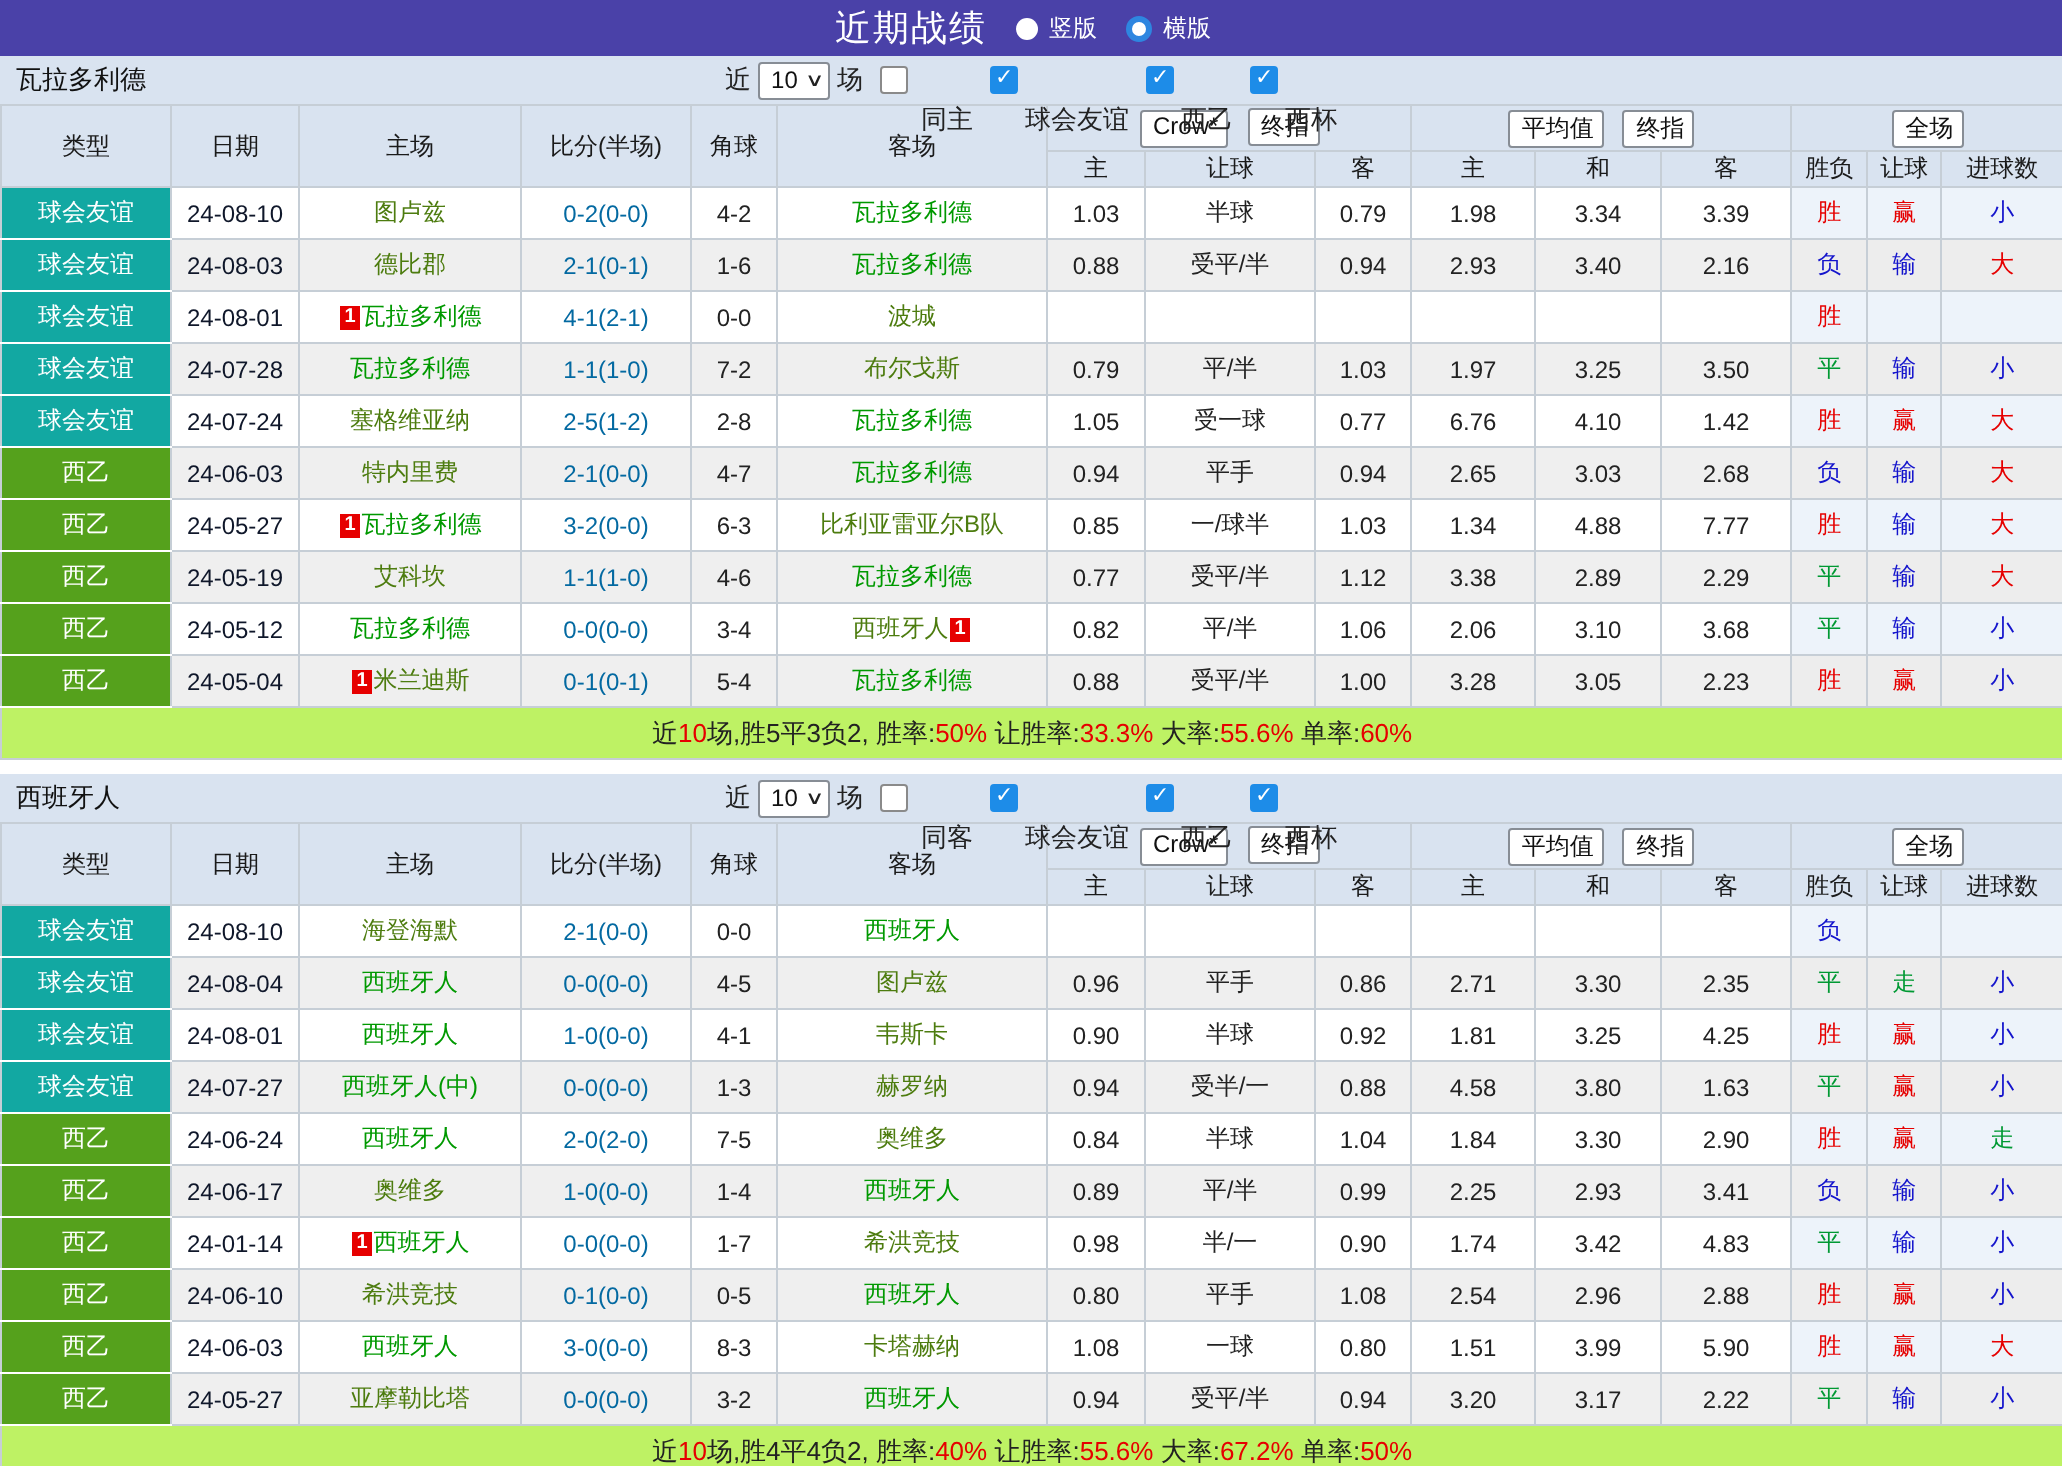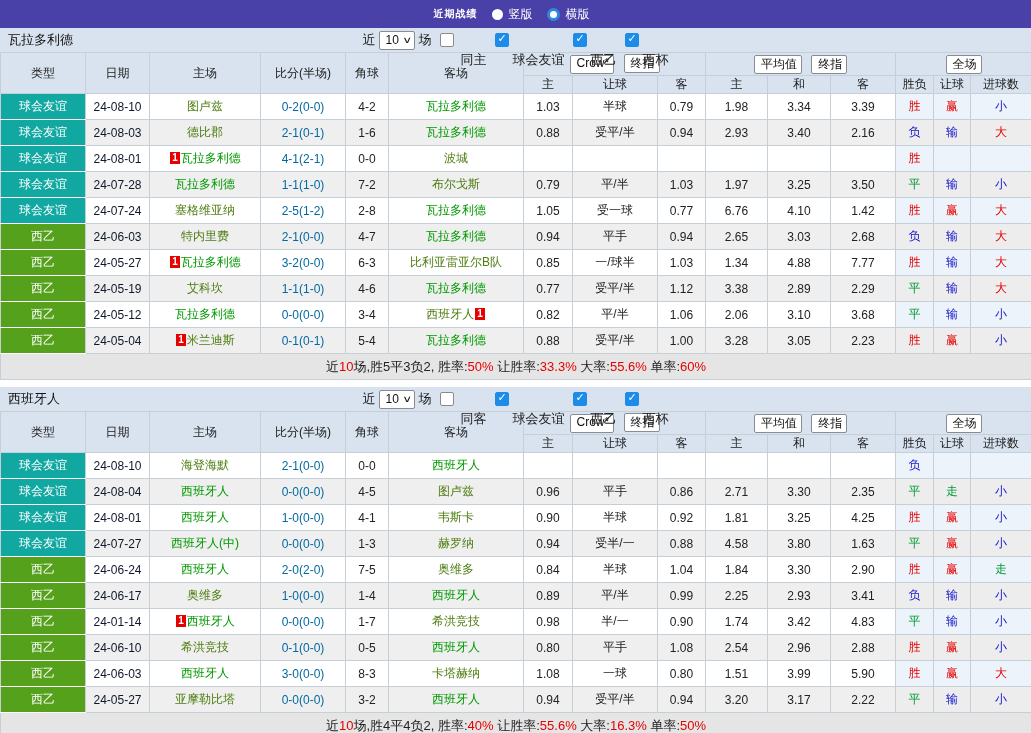--- a/index.html
+++ b/index.html
@@ -1,20 +1,20 @@
 <!DOCTYPE html>
 <html><head>
 <meta charset="utf-8">
 <style>
   html,body{margin:0;padding:0;}
   body{width:1031px;background:#fff;font-family:"Liberation Sans","DejaVu Sans",sans-serif;}
 
   
   .banner{height:28px;background:#4a41a8;display:flex;align-items:center;justify-content:center;gap:6px;color:#fff;}
-  .btitle{font-weight:bold;font-size:10px;letter-spacing:1px;margin-right:8px;}
+  .btitle{font-weight:normal;font-size:18px;letter-spacing:1px;margin-right:8px;}
   .radio{width:11px;height:11px;border-radius:50%;background:#fff;display:inline-block;box-sizing:content-box;}
   .radio.on{width:7px;height:7px;border:3px solid #2e86e0;background:#fff;}
   .rlabel{font-size:12px;margin-right:8px;cursor:default;}
 
   
   .filterbar{height:24px;background:#d9e3f0;position:relative;display:flex;align-items:center;justify-content:center;font-size:13px;color:#222;}
   .teamname{position:absolute;left:8px;font-size:13px;color:#111;}
   .filters{display:flex;align-items:center;gap:3px;}
   .select{display:inline-flex;align-items:center;justify-content:space-between;background:#fff;border:1px solid #878d95;border-radius:2px;height:17px;padding:0 4px 0 6px;font-size:12px;gap:5px;color:#111;}
   .select .arrow{font-size:9px;color:#222;transform:scale(1.5,1);}
@@ -42,21 +42,21 @@
   td.type.green{background:#55a11c;}
   td.date{color:#0f172a;}
   .sm{color:#0369a1;}
   .sh{color:#0369a1;}
   .tn{color:#4d7c0f;}
   .tn.focus{color:#009900;}
   .badge{background:#e60000;color:#fff;font-size:10px;font-weight:bold;padding:0 2px;line-height:12px;display:inline-block;margin:0 1px;vertical-align:1px;}
   .t-red{color:#e60000;}
   .t-blue{color:#1414cc;}
   .t-green{color:#009933;}
-  tfoot td{height:25px;background:#e5e5e5;font-size:13px;color:#222;margin-top:20px;}
+  tfoot td{height:25px;background:#bef264;font-size:13px;color:#222;margin-top:20px;}
   .gap{height:7px;background:#fff;}
 </style>
 </head>
 <body>
 
 <div class="banner">
   <span class="btitle">近期战绩</span>
   <span class="radio"></span>
   <span class="rlabel">竖版</span>
   <span class="radio on"></span>
@@ -582,17 +582,17 @@
           <td class="avg">3.20</td>
           <td class="avg">3.17</td>
           <td class="avg">2.22</td>
           <td class="res t-green">平</td>
           <td class="res t-blue">输</td>
           <td class="res t-blue">小</td>
         </tr>
       </tbody>
     <tfoot>
       <tr>
-          <td colspan="15"><span>近</span><span class="t-red">10</span><span>场,胜4平4负2, 胜率:</span><span class="t-red">40%</span><span> 让胜率:</span><span class="t-red">55.6%</span><span> 大率:</span><span class="t-red">16.3%</span><span> 单率:</span><span class="t-red">50%</span></td>
+          <td colspan="15"><span>近</span><span class="t-red">10</span><span>场,胜4平4负2, 胜率:</span><span class="t-red">40%</span><span> 让胜率:</span><span class="t-red">55.6%</span><span> 大率:</span><span class="t-red">67.2%</span><span> 单率:</span><span class="t-red">50%</span></td>
         </tr>
     </tfoot>
   </table>
 </section>
 
 </body></html>

